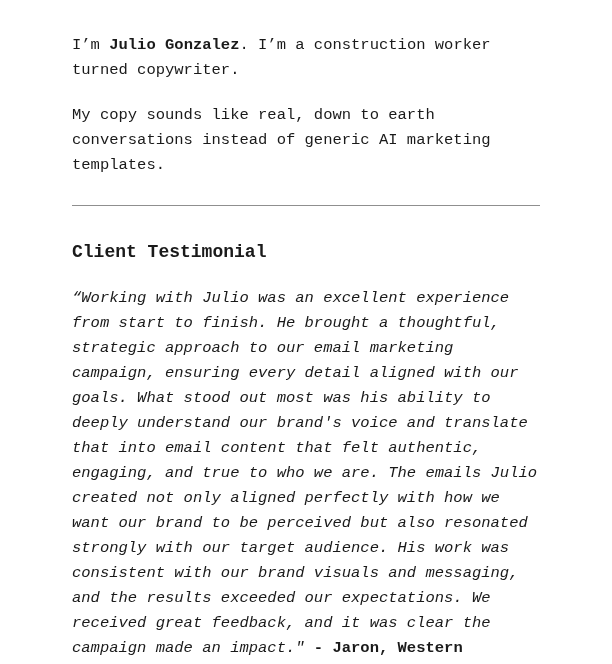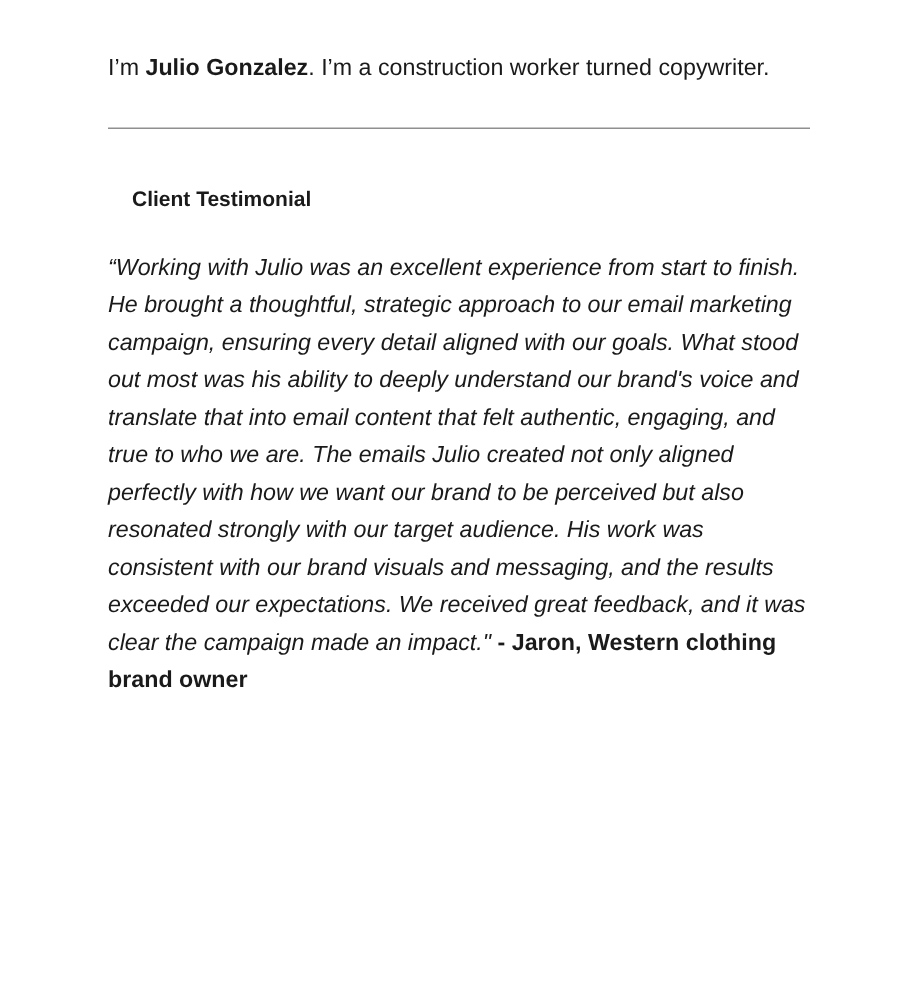--- a/index.html
+++ b/index.html
@@ -8,60 +8,61 @@
     background: #ffffff;
   }
   .page {
     position: relative;
     width: 612px;
     height: 664px;
     box-sizing: border-box;
     padding: 33px 72px 0 72px;
     overflow: hidden;
     background: #ffffff;
-    font-family: Liberation Sans, sans-serif;
+    font-family: Liberation Mono, monospace;
     font-size: 15.5px;
     line-height: 25px;
     color: #1a1a1a;
     -webkit-font-smoothing: antialiased;
   }
   .page p {
     margin: 0 0 20px 0;
   }
   .page strong {
     font-weight: 700;
   }
   hr.divider {
     border: none;
     border-top: 1px solid #8f8f8f;
     margin: 27px 0 33px 0;
     height: 0;
   }
   h3.testimonial-heading {
-    font-size: 14px;
+    font-size: 18px;
     line-height: 26px;
     font-weight: 700;
-    margin: 0 0 21px 16px;
+    margin: 0 0 21px 0;
   }
   .quote-text {
     font-style: italic;
   }
   .attribution {
     font-style: normal;
     font-weight: 700;
   }
 </style>
 </head>
 <body>
 
 <div class="page">
 
   <p><span>I’m </span><strong>Julio Gonzalez</strong><span>. I’m a construction worker turned copywriter.</span></p>
 
 
+  <p>My copy sounds like real, down to earth conversations instead of generic AI marketing templates.</p>
 
 
   <hr class="divider">
 
   <h3 class="testimonial-heading">Client Testimonial</h3>
 
   <p><em class="quote-text">“Working with Julio was an excellent experience from start to finish. He brought a thoughtful, strategic approach to our email marketing campaign, ensuring every detail aligned with our goals. What stood out most was his ability to deeply understand our brand's voice and translate that into email content that felt authentic, engaging, and true to who we are. The emails Julio created not only aligned perfectly with how we want our brand to be perceived but also resonated strongly with our target audience. His work was consistent with our brand visuals and messaging, and the results exceeded our expectations. We received great feedback, and it was clear the campaign made an impact."</em> <strong class="attribution">- Jaron, Western clothing brand owner</strong></p>
 
 </div>
 

